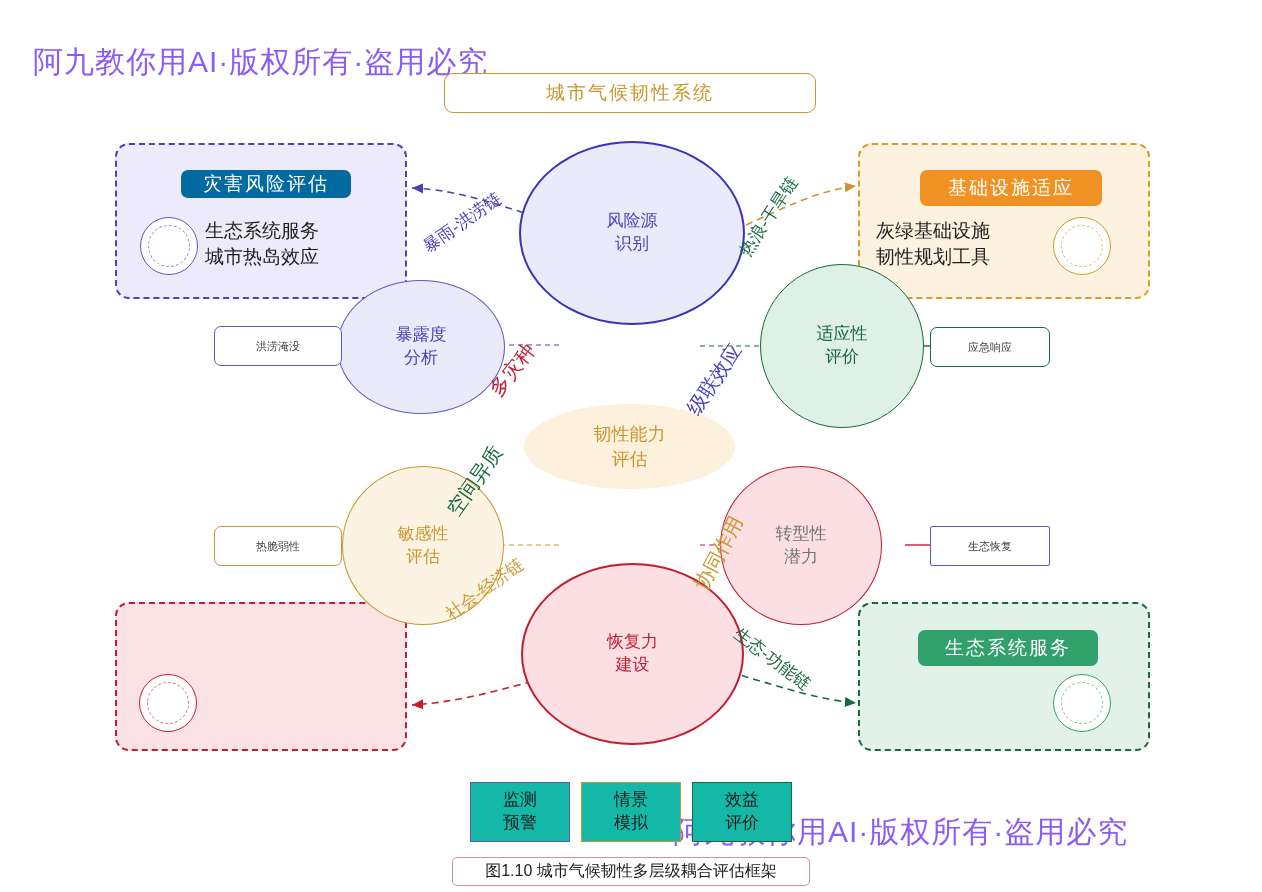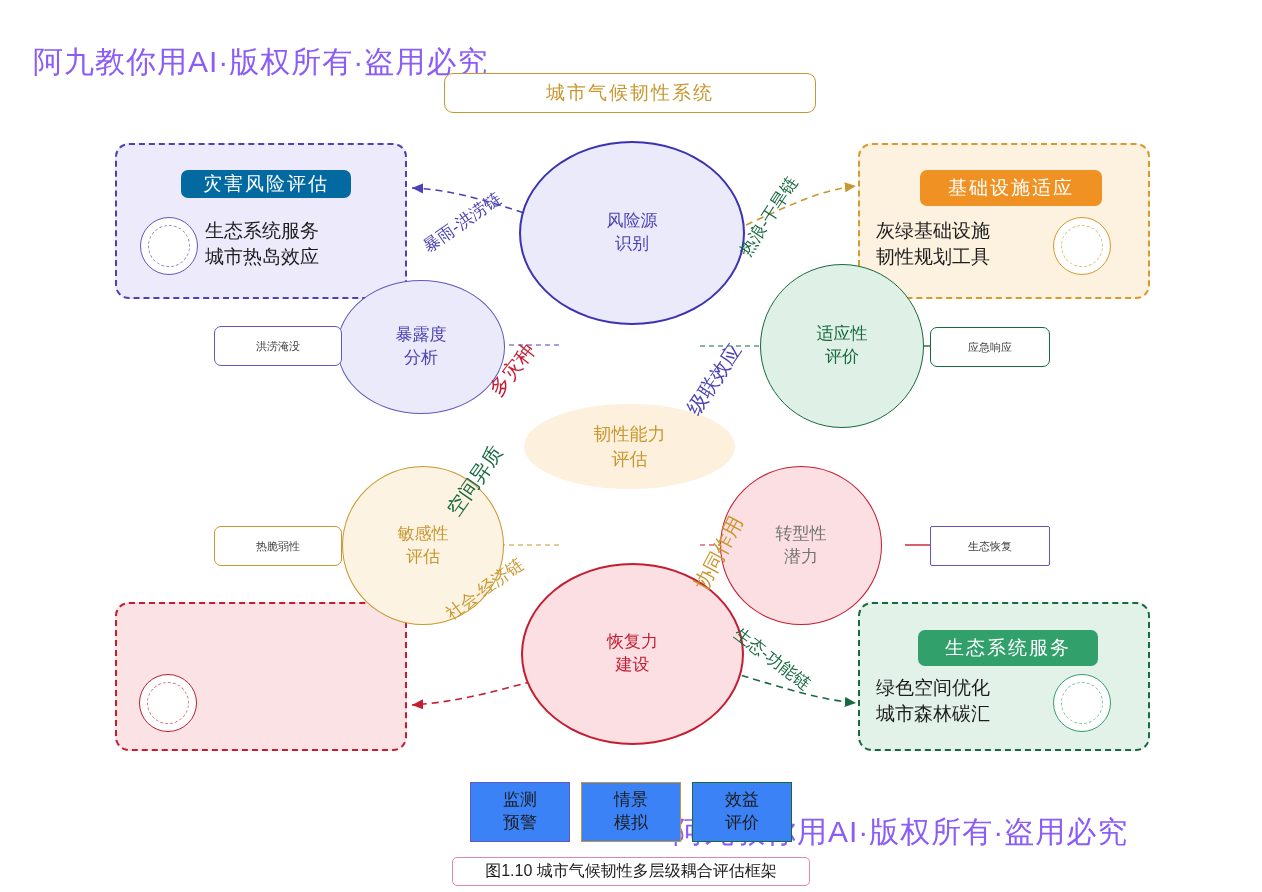--- a/index.html
+++ b/index.html
@@ -108,21 +108,21 @@
   #chain-heatdrought{left:744px;top:243px;color:#17693f;transform:rotate(-57deg);}
   #chain-multi{left:494px;top:380px;color:#c41d32;font-size:20px;transform:rotate(-52deg);}
   #chain-cascade{left:692px;top:399px;color:#4a42b5;font-size:20px;transform:rotate(-56deg);}
   #chain-spatial{left:452px;top:500px;color:#17693f;font-size:20px;transform:rotate(-55deg);}
   #chain-synergy{left:700px;top:575px;color:#c9972f;font-size:20px;transform:rotate(-62deg);}
   #chain-socecon{left:448px;top:604px;color:#c9972f;transform:rotate(-36deg);}
   #chain-ecofunc{left:736px;top:620px;color:#17693f;transform:rotate(37deg);}
 
   
   .legend-box{
-    position:absolute;top:782px;width:98px;height:58px;background:#3b82f6;
+    position:absolute;top:782px;width:98px;height:58px;background:#14b8a6;
     display:flex;align-items:center;justify-content:center;text-align:center;
     font-size:17px;color:#1d1d1d;line-height:1.35;white-space:pre-line;
   }
   #legend-monitor{left:470px;border:1.8px solid #6158bd;}
   #legend-scenario{left:581px;border:1.8px solid #c9972f;}
   #legend-benefit{left:692px;border:1.8px solid #17693f;}
 
   
   #caption{
     position:absolute;left:452px;top:857px;width:356px;height:27px;
@@ -188,22 +188,20 @@
 韧性规划工具</div>
 </div>
 
 <div class="panel" id="panel-bl">
   <div class="deco"></div>
 </div>
 
 <div class="panel" id="panel-br">
   <div class="badge">生态系统服务</div>
   <div class="deco"></div>
-  <div class="lines" style="white-space:pre-line">绿色空间优化
-城市森林碳汇</div>
 </div>
 
 <div class="circle" id="c-core">韧性能力
 评估</div>
 <div class="circle" id="c-exposure">暴露度
 分析</div>
 <div class="circle" id="c-adapt">适应性
 评价</div>
 <div class="circle" id="c-sense">敏感性
 评估</div>

